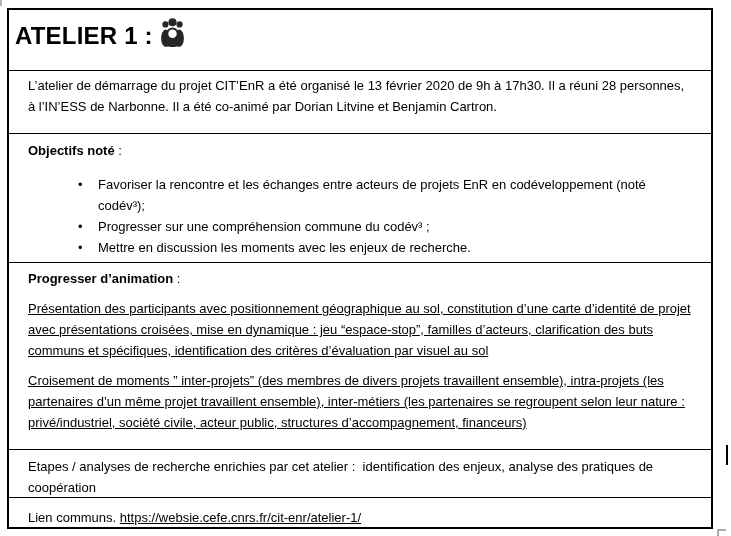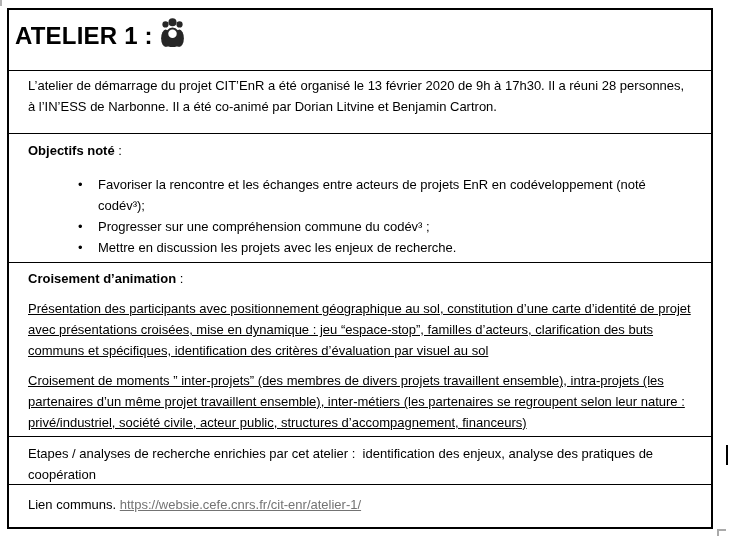--- a/index.html
+++ b/index.html
@@ -25,21 +25,21 @@
     background: #ffffff;
     overflow: hidden;
   }
   .row { border-top: 1.5px solid #000000; padding: 3px 19px; overflow: hidden; }
   .row:first-child { border-top: none; }
 
   .row-header   { height: 60px; padding: 11px 6px 0 6px; }
   .row-intro    { height: 63px; padding-top: 4px; }
   .row-objectifs{ height: 129px; padding-top: 6px; }
   .row-techniques{ height: 174px; padding-top: 5px; }
-  .row-etapes   { height: 48px; padding-top: 6px; white-space: pre-wrap; }
+  .row-etapes   { height: 48px; padding-top: 6px; white-space: pre-wrap; margin-top: 13px; }
   .row-lien     { height: 45px; padding-top: 9px; }
 
   .title-line { display: flex; align-items: flex-start; }
   .page-title {
     font-weight: bold;
     font-size: 24px;
     line-height: 30px;
     letter-spacing: 0.2px;
     color: #000000;
   }
@@ -120,34 +120,34 @@
 
     <div class="row row-intro">
       <div>L’atelier de démarrage du projet CIT’EnR a été organisé le 13 février 2020 de 9h à 17h30. Il a réuni 28 personnes, à l’IN’ESS de Narbonne. Il a été co-animé par Dorian Litvine et Benjamin Cartron.</div>
     </div>
 
     <div class="row row-objectifs">
       <div><span class="bold-label">Objectifs noté</span><span> :</span></div>
       <ul class="objective-list">
         <li>Favoriser la rencontre et les échanges entre acteurs de projets EnR en codéveloppement (noté codév³);</li>
         <li>Progresser sur une compréhension commune du codév³ ;</li>
-        <li>Mettre en discussion les projets avec les enjeux de recherche.</li>
+        <li>Mettre en discussion les moments avec les enjeux de recherche.</li>
       </ul>
     </div>
 
     <div class="row row-techniques">
-      <div><span class="bold-label">Croisement d’animation</span><span> :</span></div>
+      <div><span class="bold-label">Progresser d’animation</span><span> :</span></div>
       <div class="para">Présentation des participants avec positionnement géographique au sol, constitution d’une carte d’identité de projet avec présentations croisées, mise en dynamique : jeu “espace-stop”, familles d’acteurs, clarification des buts communs et spécifiques, identification des critères d’évaluation par visuel au sol</div>
       <div class="para">Croisement de moments ” inter-projets” (des membres de divers projets travaillent ensemble), intra-projets (les partenaires d’un même projet travaillent ensemble), inter-métiers (les partenaires se regroupent selon leur nature : privé/industriel, société civile, acteur public, structures d’accompagnement, financeurs)</div>
     </div>
 
     <div class="row row-etapes"><span>Etapes / analyses de recherche enrichies par cet atelier :  identification des enjeux, analyse des pratiques de coopération</span></div>
 
     <div class="row row-lien">
-      <span>Lien communs. </span><a class="doc-link" href="#" style="color: #737373;">https://websie.cefe.cnrs.fr/cit-enr/atelier-1/</a>
+      <span>Lien communs. </span><a class="doc-link" href="#" style="color: #000000;">https://websie.cefe.cnrs.fr/cit-enr/atelier-1/</a>
     </div>
 
   </div>
 
   <div class="cursor-mark"></div>
   <div class="corner-mark-br"></div>
 
 </div>
 
 </body></html>

